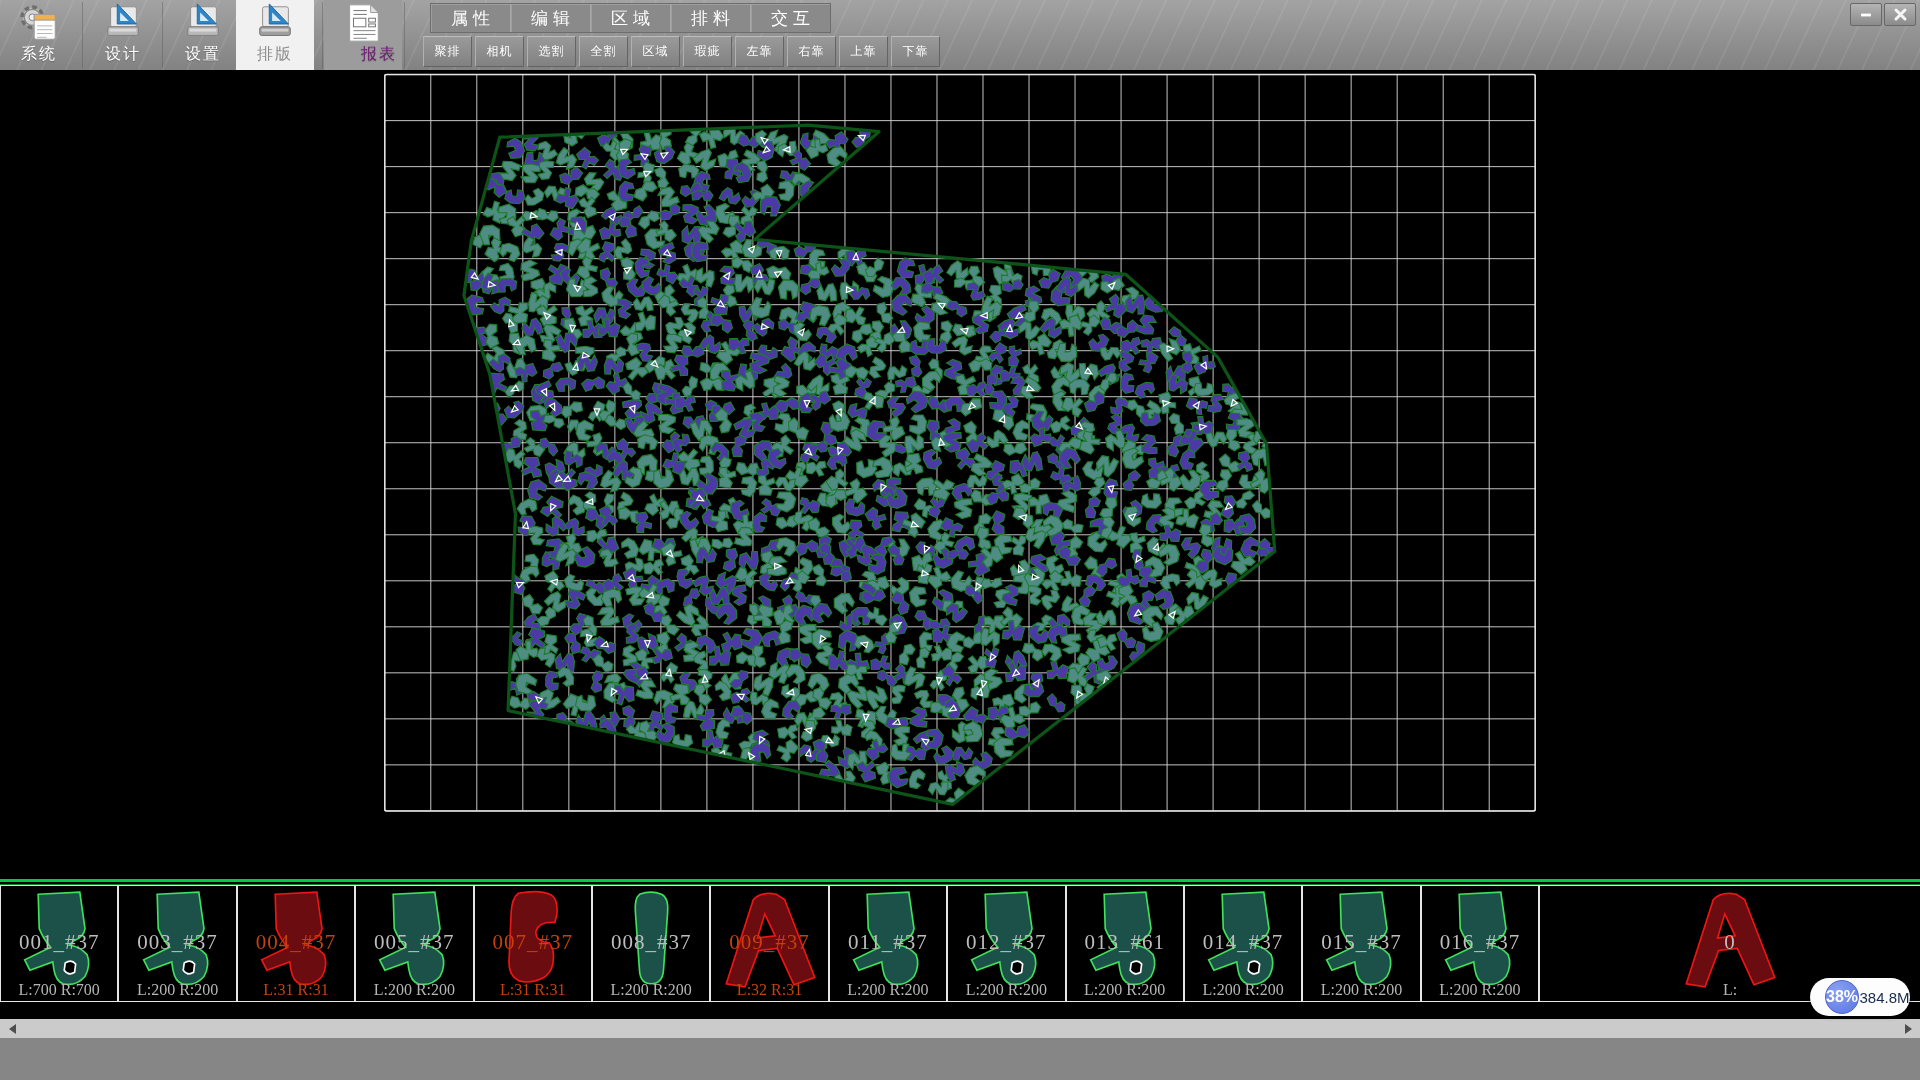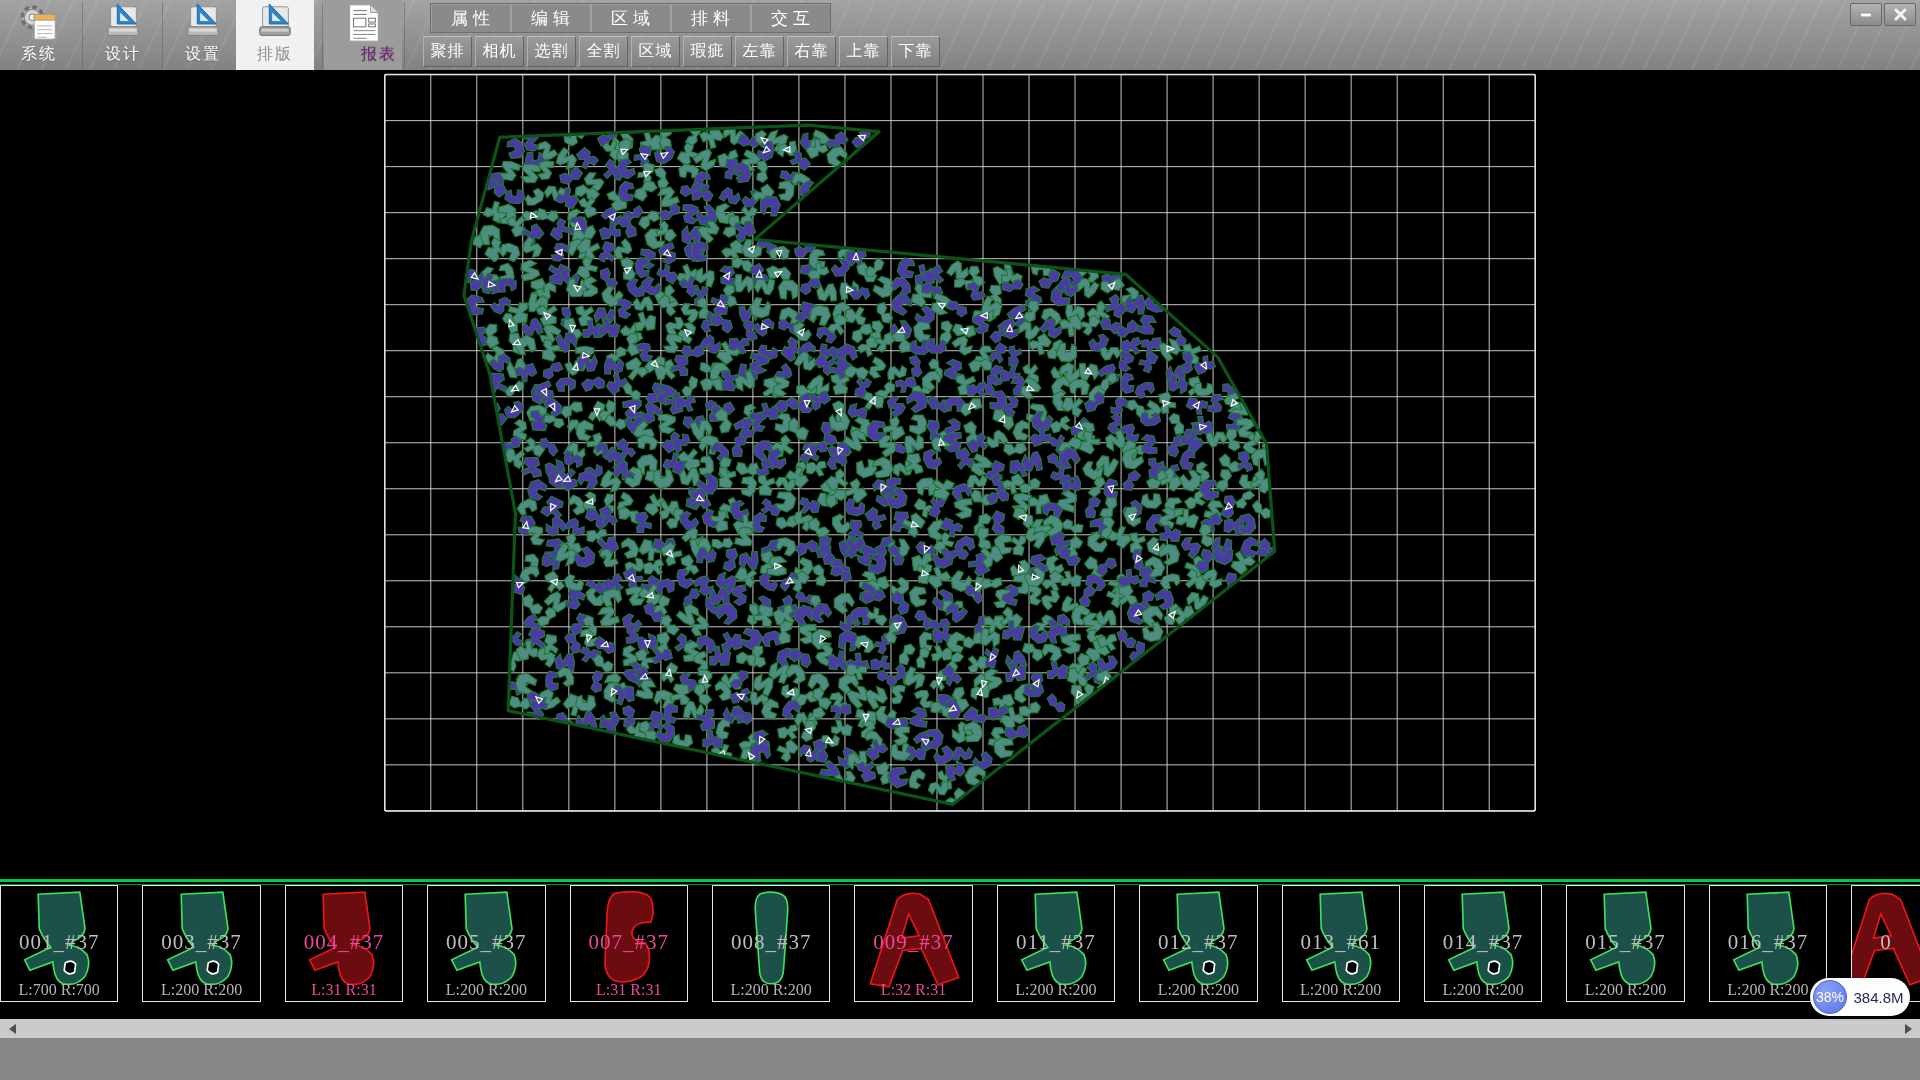--- a/index.html
+++ b/index.html
@@ -24,52 +24,52 @@
 
   .tabbar{position:absolute;left:430px;top:3px;height:28px;display:flex;z-index:3;
     background:#8a8a8a;border:1px solid #6d6d6d;}
   .tab{width:74px;display:flex;align-items:center;justify-content:center;color:#fff;
     font-size:17px;letter-spacing:5px;padding-left:5px;border-right:1px solid #a6a6a6;
     box-shadow:inset 1px 1px 0 rgba(255,255,255,.18);cursor:pointer;}
   .tab:last-child{border-right:none;}
 
   .toolrow{position:absolute;left:423px;top:36px;height:31px;display:flex;z-index:3;}
   .toolbtn{width:47px;margin-right:3px;display:flex;align-items:center;justify-content:center;
-    color:#fff;font-size:16px;letter-spacing:1px;background:linear-gradient(#9a9a9a,#818181);
+    color:#fff;font-size:12px;letter-spacing:1px;background:linear-gradient(#9a9a9a,#818181);
     border:1px solid #646464;border-top-color:#bdbdbd;border-left-color:#b0b0b0;cursor:pointer;}
 
   .winbtn{position:absolute;top:3px;width:30px;height:21px;z-index:4;cursor:pointer;
     background:linear-gradient(#b4b4b4,#8b8b8b);border:1px solid #686868;border-radius:2px;
     display:flex;align-items:center;justify-content:center;}
   .winbtn svg{display:block;}
 
   
   .canvas-wrap{position:absolute;left:0;top:70px;width:1920px;height:809px;background:#000;}
 
   
   .strip{position:absolute;left:0;top:879px;width:1920px;height:123px;background:#000;}
   .strip .gline1{height:3px;background:#00cd44;}
   .strip .gline2{height:2px;background:#000;border-bottom:1px solid #0a8a2e;}
-  .cells{display:flex;height:90px;gap:24px;}
+  .cells{display:flex;height:90px;}
   .cell{position:relative;box-sizing:border-box;width:118.4px;flex:0 0 auto;height:117px;
     border:1px solid #e6e6e6;background:#000;overflow:hidden;cursor:pointer;}
   .cell.partial{flex:1 1 auto;border-right:none;}
   .cell svg{position:absolute;left:50%;top:1px;transform:translateX(-50%);}
   .cell .id{position:absolute;left:0;right:0;top:44px;text-align:center;
     font-family:"Liberation Serif",serif;font-size:21px;color:#bdbdbd;letter-spacing:1px;}
   .cell .lr{position:absolute;left:0;right:0;bottom:2px;text-align:center;
     font-family:"Liberation Serif",serif;font-size:16px;color:#b5b5b5;}
-  .cell.defect .id,.cell.defect .lr{color:#ec4899;}
+  .cell.defect .id,.cell.defect .lr{color:#c2410c;}
 
   
   .badge{position:absolute;left:1810px;top:978px;width:100px;height:38px;background:#fdfdfd;
     border-radius:19px;z-index:6;box-shadow:0 1px 4px rgba(0,0,0,.4);display:flex;align-items:center;}
-  .badge .circ{width:32px;height:32px;margin-left:3px;border-radius:50%;
+  .badge .circ{width:32px;height:32px;margin-left:15px;border-radius:50%;
     background:radial-gradient(circle at 35% 30%,#8ba1f2,#5974e4);border:1px solid #4a63d0;
-    color:#fff;font-size:14px;display:flex;align-items:center;justify-content:center;}
+    color:#fff;font-size:16px;display:flex;align-items:center;justify-content:center;font-weight:bold;}
   .badge .mem{flex:1;text-align:center;color:#1a2b4d;font-size:15px;}
 
   .scrollbar{position:absolute;left:0;top:1019px;width:1920px;height:19px;background:#cbcbcb;z-index:5;}
   .sb-btn{position:absolute;top:0;width:24px;height:19px;display:flex;align-items:center;
     justify-content:center;cursor:pointer;}
   .sb-left{left:0;}  .sb-right{right:0;}
   .tri-l{width:0;height:0;border-top:5px solid transparent;border-bottom:5px solid transparent;
     border-right:7px solid #4e4e4e;}
   .tri-r{width:0;height:0;border-top:5px solid transparent;border-bottom:5px solid transparent;
     border-left:7px solid #4e4e4e;}

